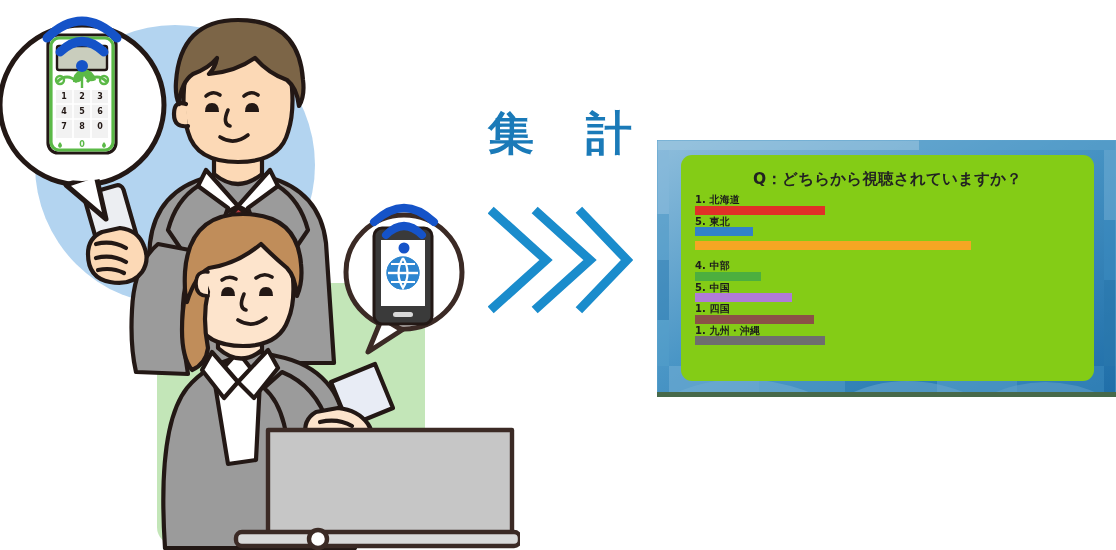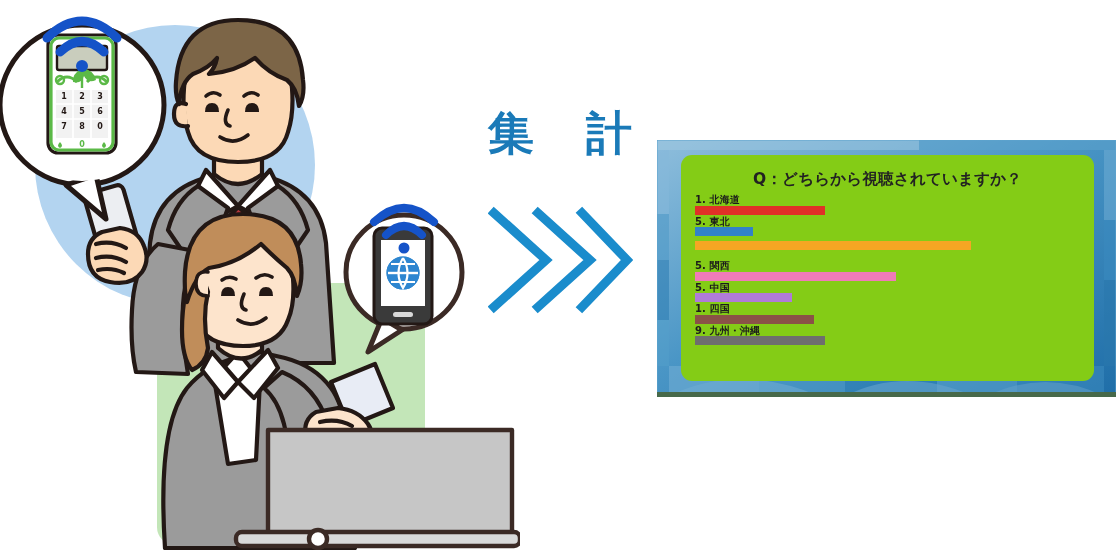--- a/index.html
+++ b/index.html
@@ -320,39 +320,39 @@
             <div class="bar-track">
               <div class="bar-fill" style="width: 57.96px; background: rgb(50, 130, 200);"></div>
             </div>
           </div>
           <div class="bar-row">
             <div class="bar-track">
               <div class="bar-fill" style="width: 276px; background: rgb(245, 166, 35);"></div>
             </div>
           </div>
           <div class="bar-row">
-            <div class="bar-label">5. 関西</div>
-            <div class="bar-track">
-              <div class="bar-fill" style="width: 201.48px; background: rgb(239, 123, 184);"></div>
+            <div class="bar-label">4. 中部</div>
+            <div class="bar-track">
+              <div class="bar-fill" style="width: 66.24px; background: rgb(76, 175, 63);"></div>
             </div>
           </div>
           <div class="bar-row">
             <div class="bar-label">5. 中国</div>
             <div class="bar-track">
               <div class="bar-fill" style="width: 96.6px; background: rgb(176, 123, 216);"></div>
             </div>
           </div>
           <div class="bar-row">
             <div class="bar-label">1. 四国</div>
             <div class="bar-track">
               <div class="bar-fill" style="width: 118.68px; background: rgb(138, 82, 71);"></div>
             </div>
           </div>
           <div class="bar-row">
-            <div class="bar-label">9. 九州・沖縄</div>
+            <div class="bar-label">1. 九州・沖縄</div>
             <div class="bar-track">
               <div class="bar-fill" style="width: 129.72px; background: rgb(110, 110, 110);"></div>
             </div>
           </div>
         </div>
     </div>
   </div>
 
   <div id="screen-bottom-edge"></div>
 

